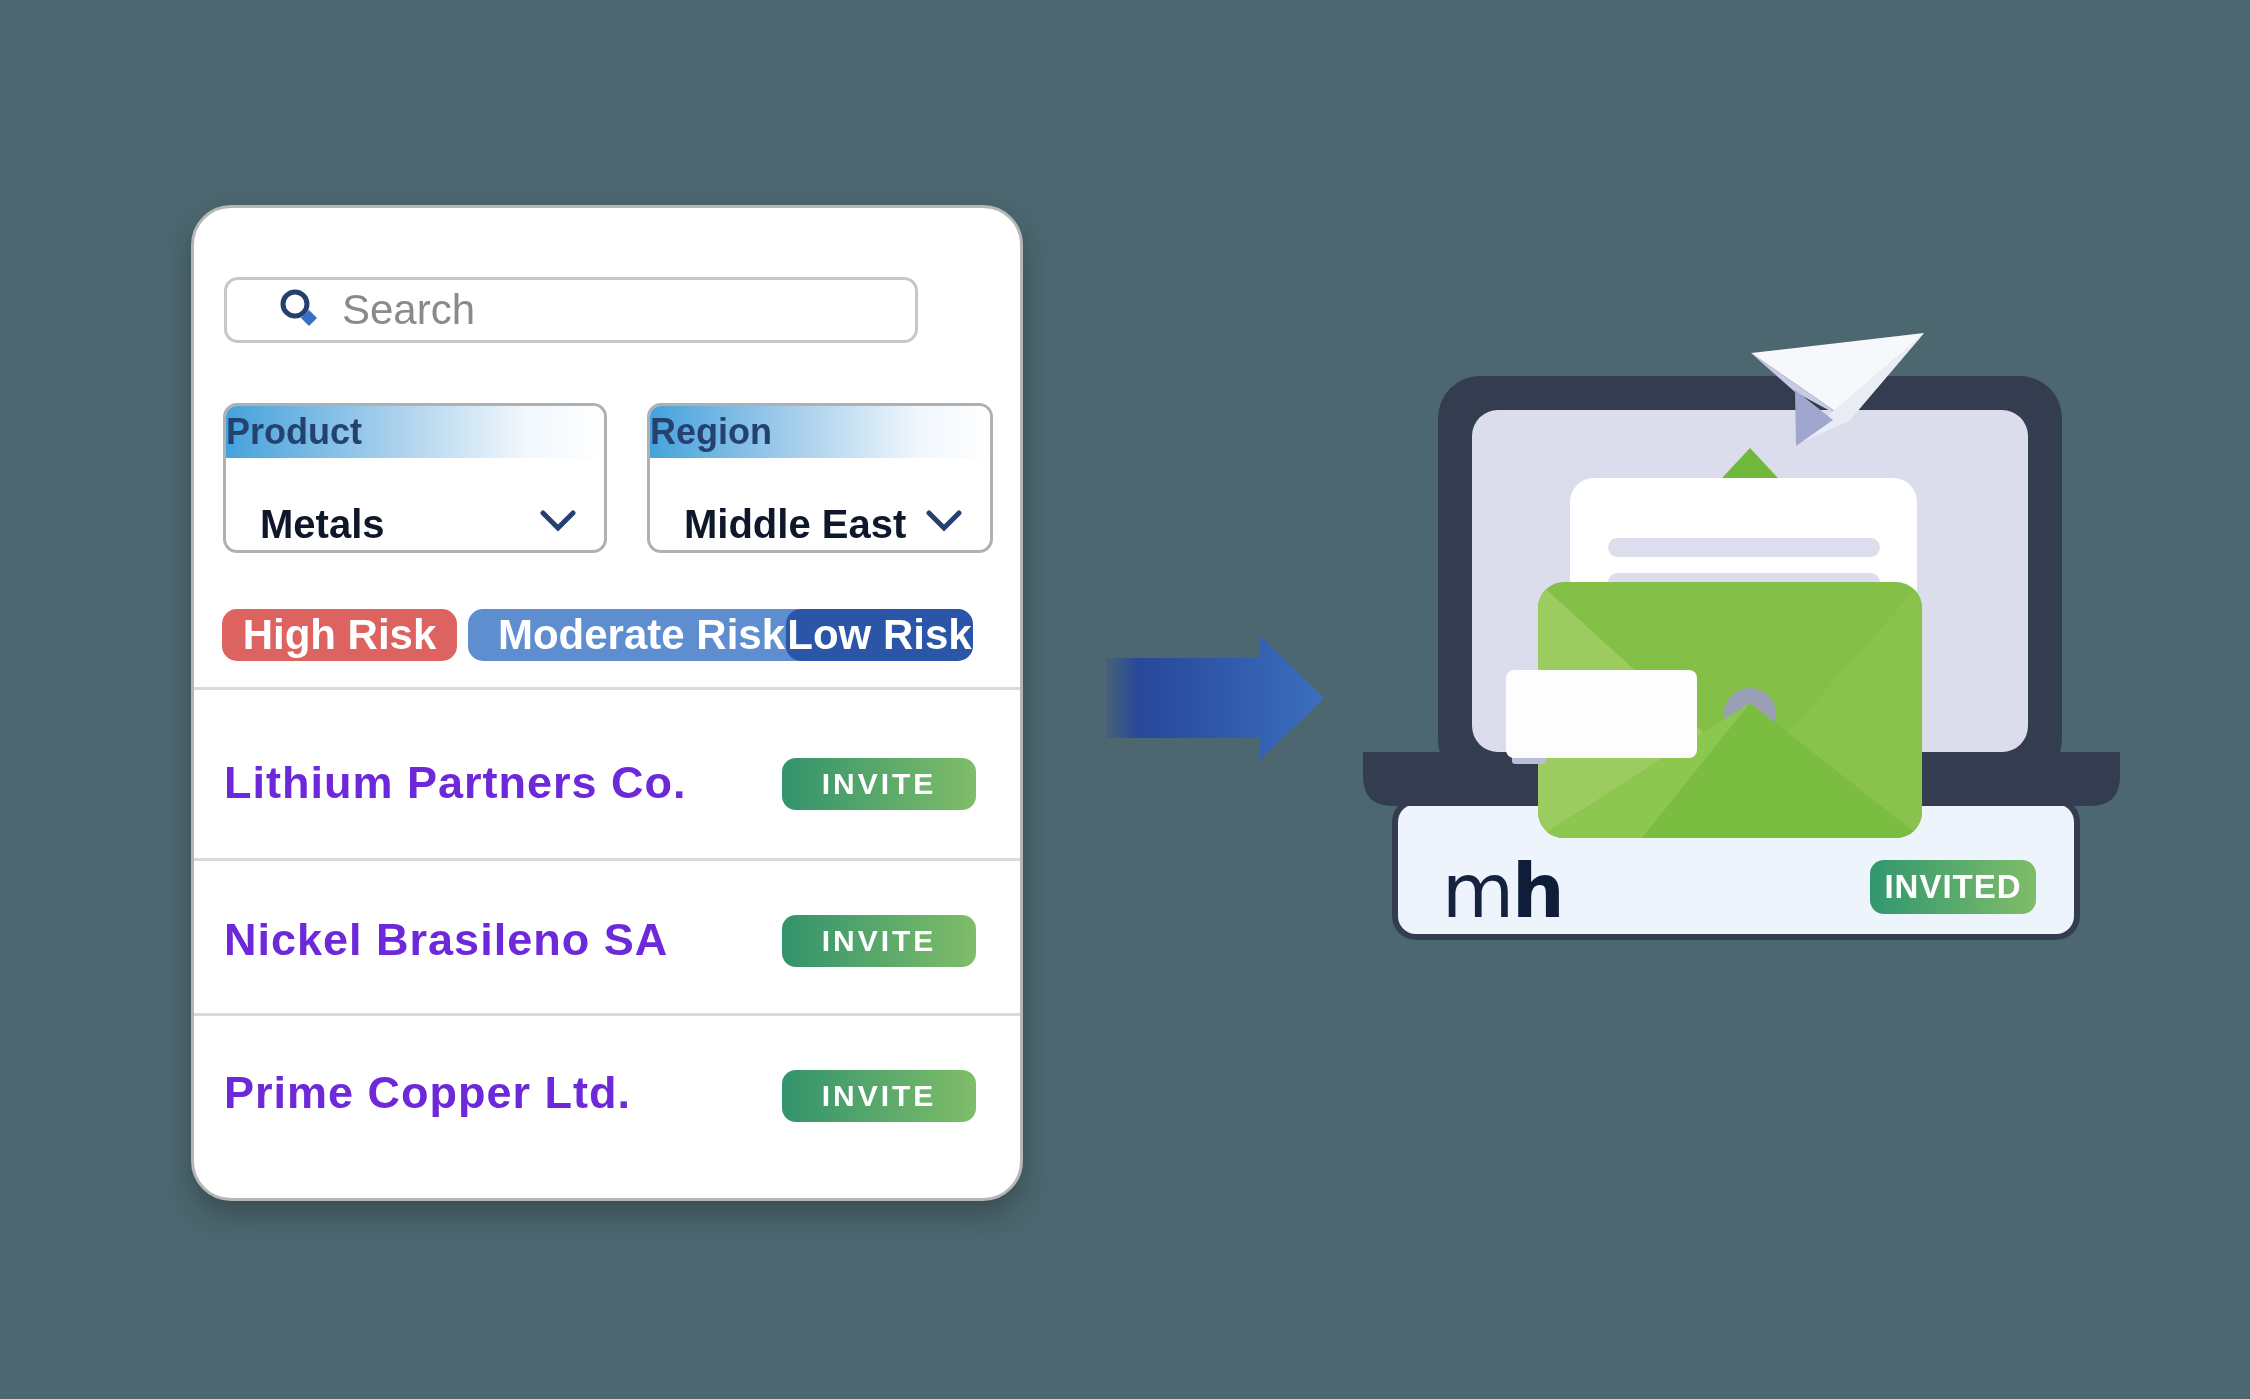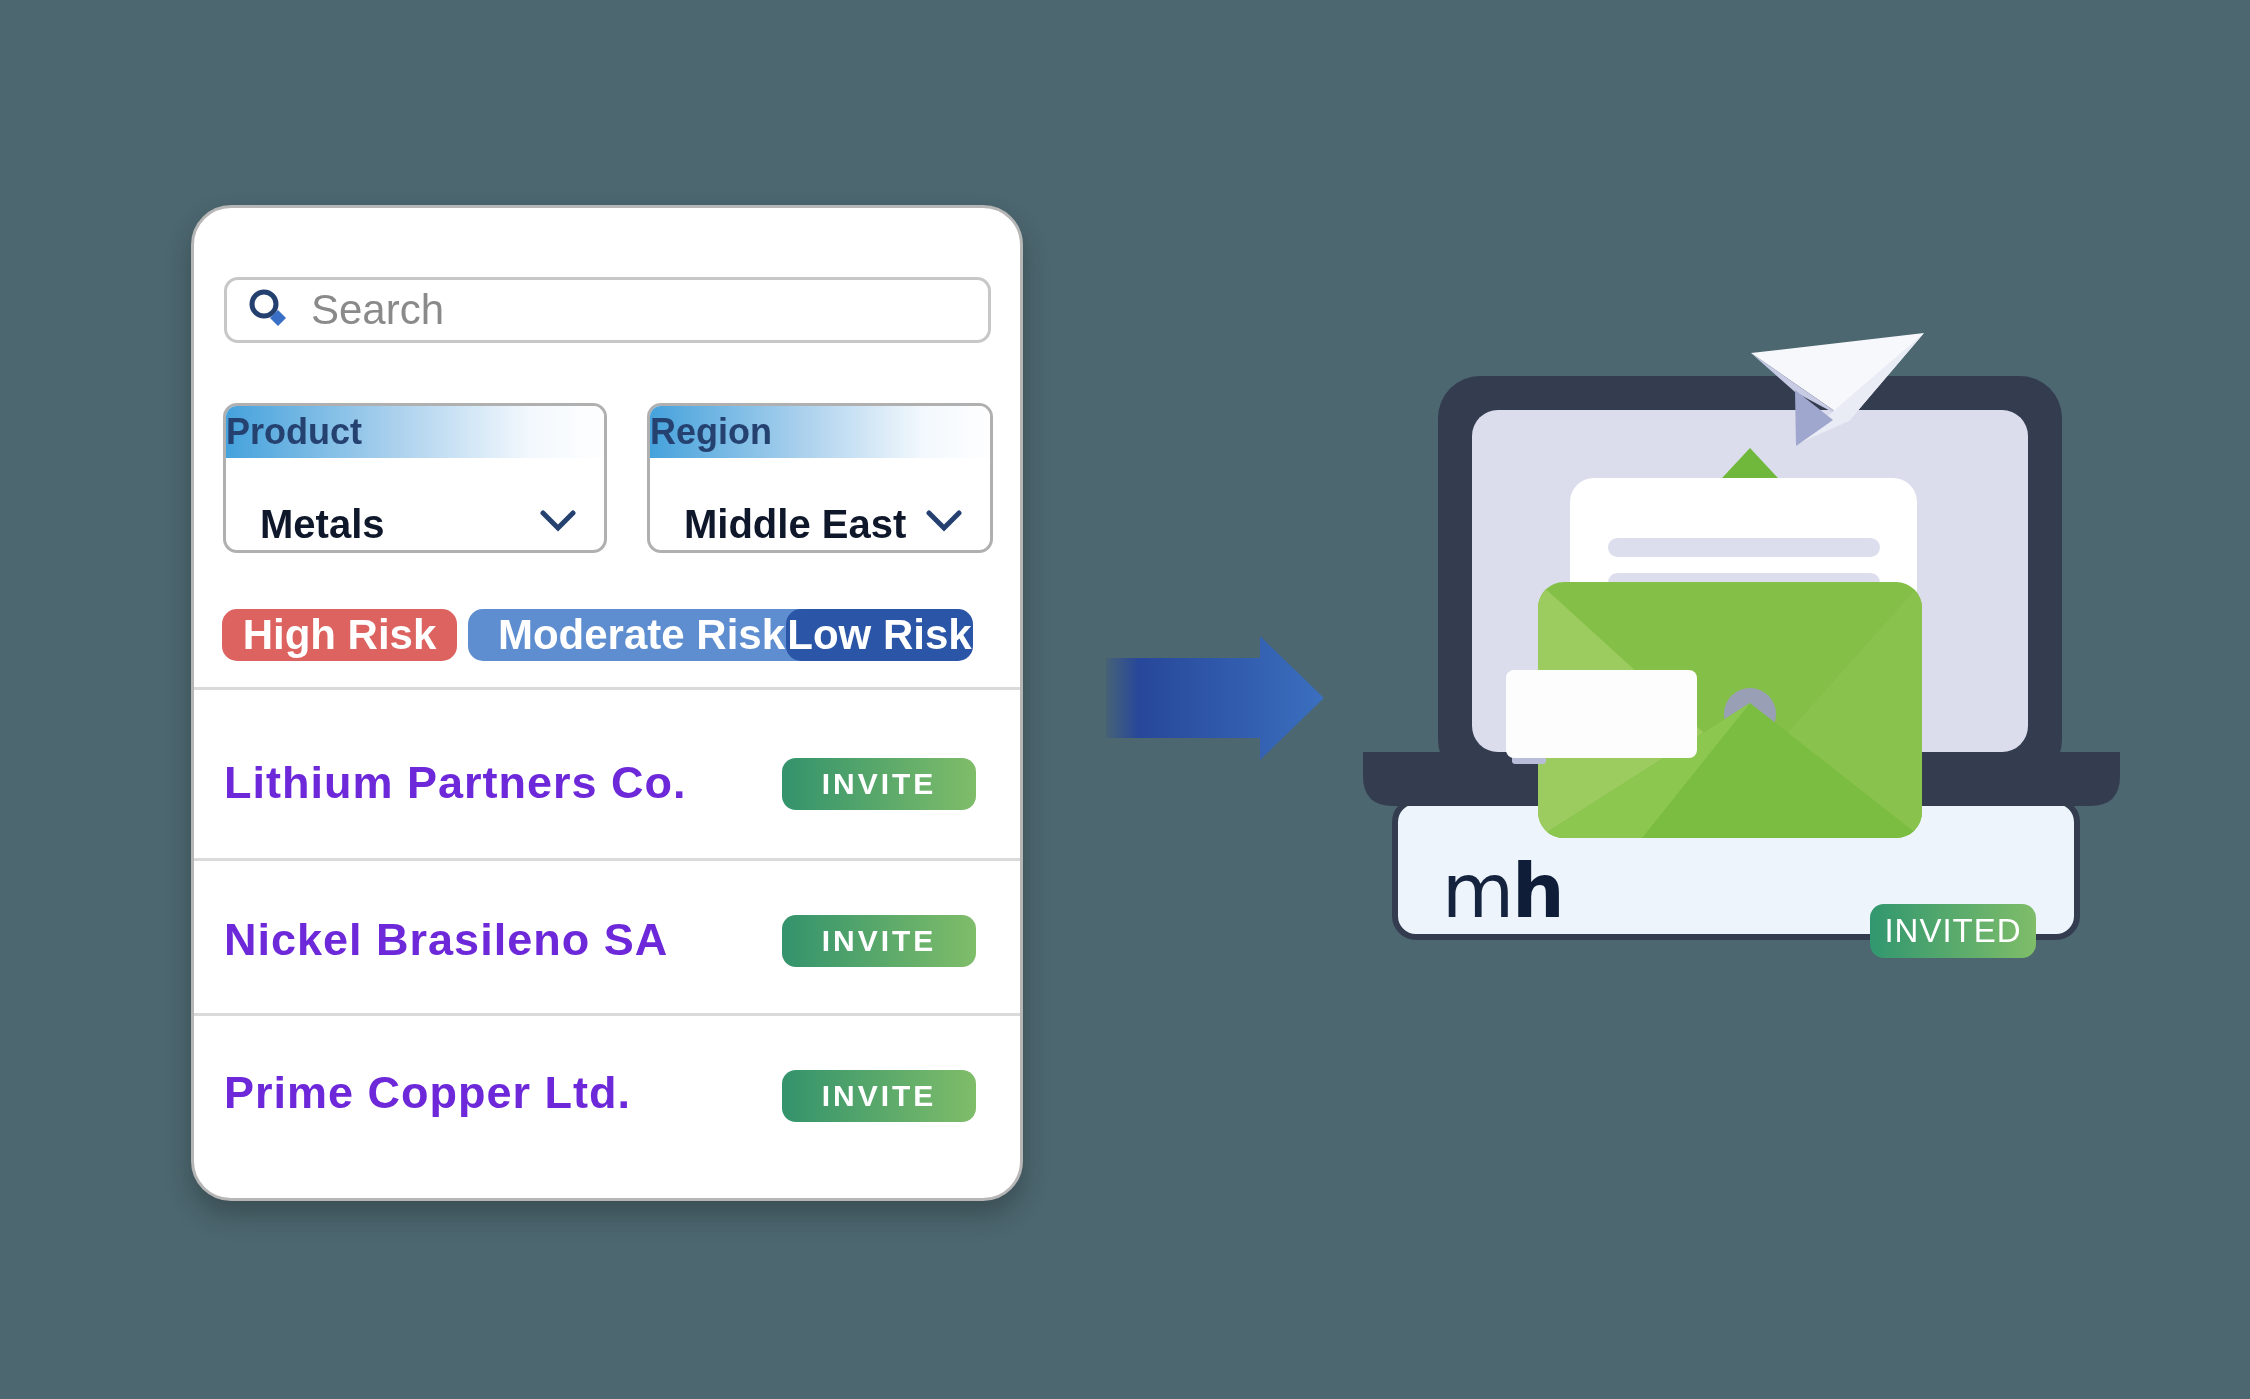--- a/index.html
+++ b/index.html
@@ -4,23 +4,23 @@
 <style>
   html,body{margin:0;padding:0;background:#4C6770;}
   .stage{position:relative;width:2250px;height:1399px;background:#4C6770;overflow:hidden;
          font-family:"Liberation Sans",sans-serif;}
 
   
   .panel-card{position:absolute;left:191px;top:205px;width:832px;height:996px;
     background:#ffffff;border:3px solid #b6b6b6;border-radius:40px;
     box-shadow:0 14px 26px rgba(25,25,25,.32);box-sizing:border-box;}
 
-  .search-box{position:absolute;left:30px;top:69px;width:767px;height:66px;
+  .search-box{position:absolute;left:30px;top:69px;width:694px;height:66px;
     border:3px solid #c7c7c7;border-radius:14px;box-sizing:border-box;background:#fff;
-    display:flex;align-items:center;}
+    display:flex;align-items:center;padding-left:31px;}
   .search-box svg{margin-left:20px;flex:0 0 auto;}
   .search-input{border:none;outline:none;flex:1;height:100%;margin-left:18px;
     font-family:"Liberation Sans",sans-serif;font-size:42px;color:#444;background:transparent;}
   .search-input::placeholder{color:#8A8A8A;}
 
   .dropdown{position:absolute;top:195px;height:150px;border:3px solid #b0b0b0;
     border-radius:14px;box-sizing:border-box;background:#fff;overflow:hidden;cursor:pointer;}
   .dropdown.product{left:29px;width:384px;}
   .dropdown.region{left:453px;width:346px;}
   .dd-header{height:52px;line-height:52px;
@@ -55,22 +55,22 @@
   
   .laptop-card{position:absolute;left:1392px;top:798px;width:688px;height:142px;
     background:#EDF4FB;border:6px solid #333D4F;border-radius:24px;box-sizing:border-box;z-index:0;}
   .illus-svg{position:absolute;left:1360px;top:330px;z-index:1;pointer-events:none;}
   .logo{position:absolute;left:44px;top:44px;display:flex;align-items:baseline;
     font-family:"DejaVu Sans",sans-serif;color:#16233E;letter-spacing:-2px;}
   .logo .m{font-size:74px;font-weight:500;}
   .logo .h{font-size:74px;font-weight:800;color:#101D38;}
   .invited-badge{position:absolute;right:38px;top:56px;width:166px;height:54px;
     border-radius:14px;background:linear-gradient(90deg,#31976F 0%,#7FBD69 100%);
-    color:#fff;font-size:33px;font-weight:400;letter-spacing:1px;
-    display:flex;align-items:center;justify-content:center;margin-top:44px;}
+    color:#fff;font-size:33px;font-weight:700;letter-spacing:1px;
+    display:flex;align-items:center;justify-content:center;}
 </style>
 </head>
 <body>
 
 <div class="stage">
 
   <div class="panel-card">
 
     <div class="search-box">
       <svg width="44" height="44" viewBox="0 0 44 44">

